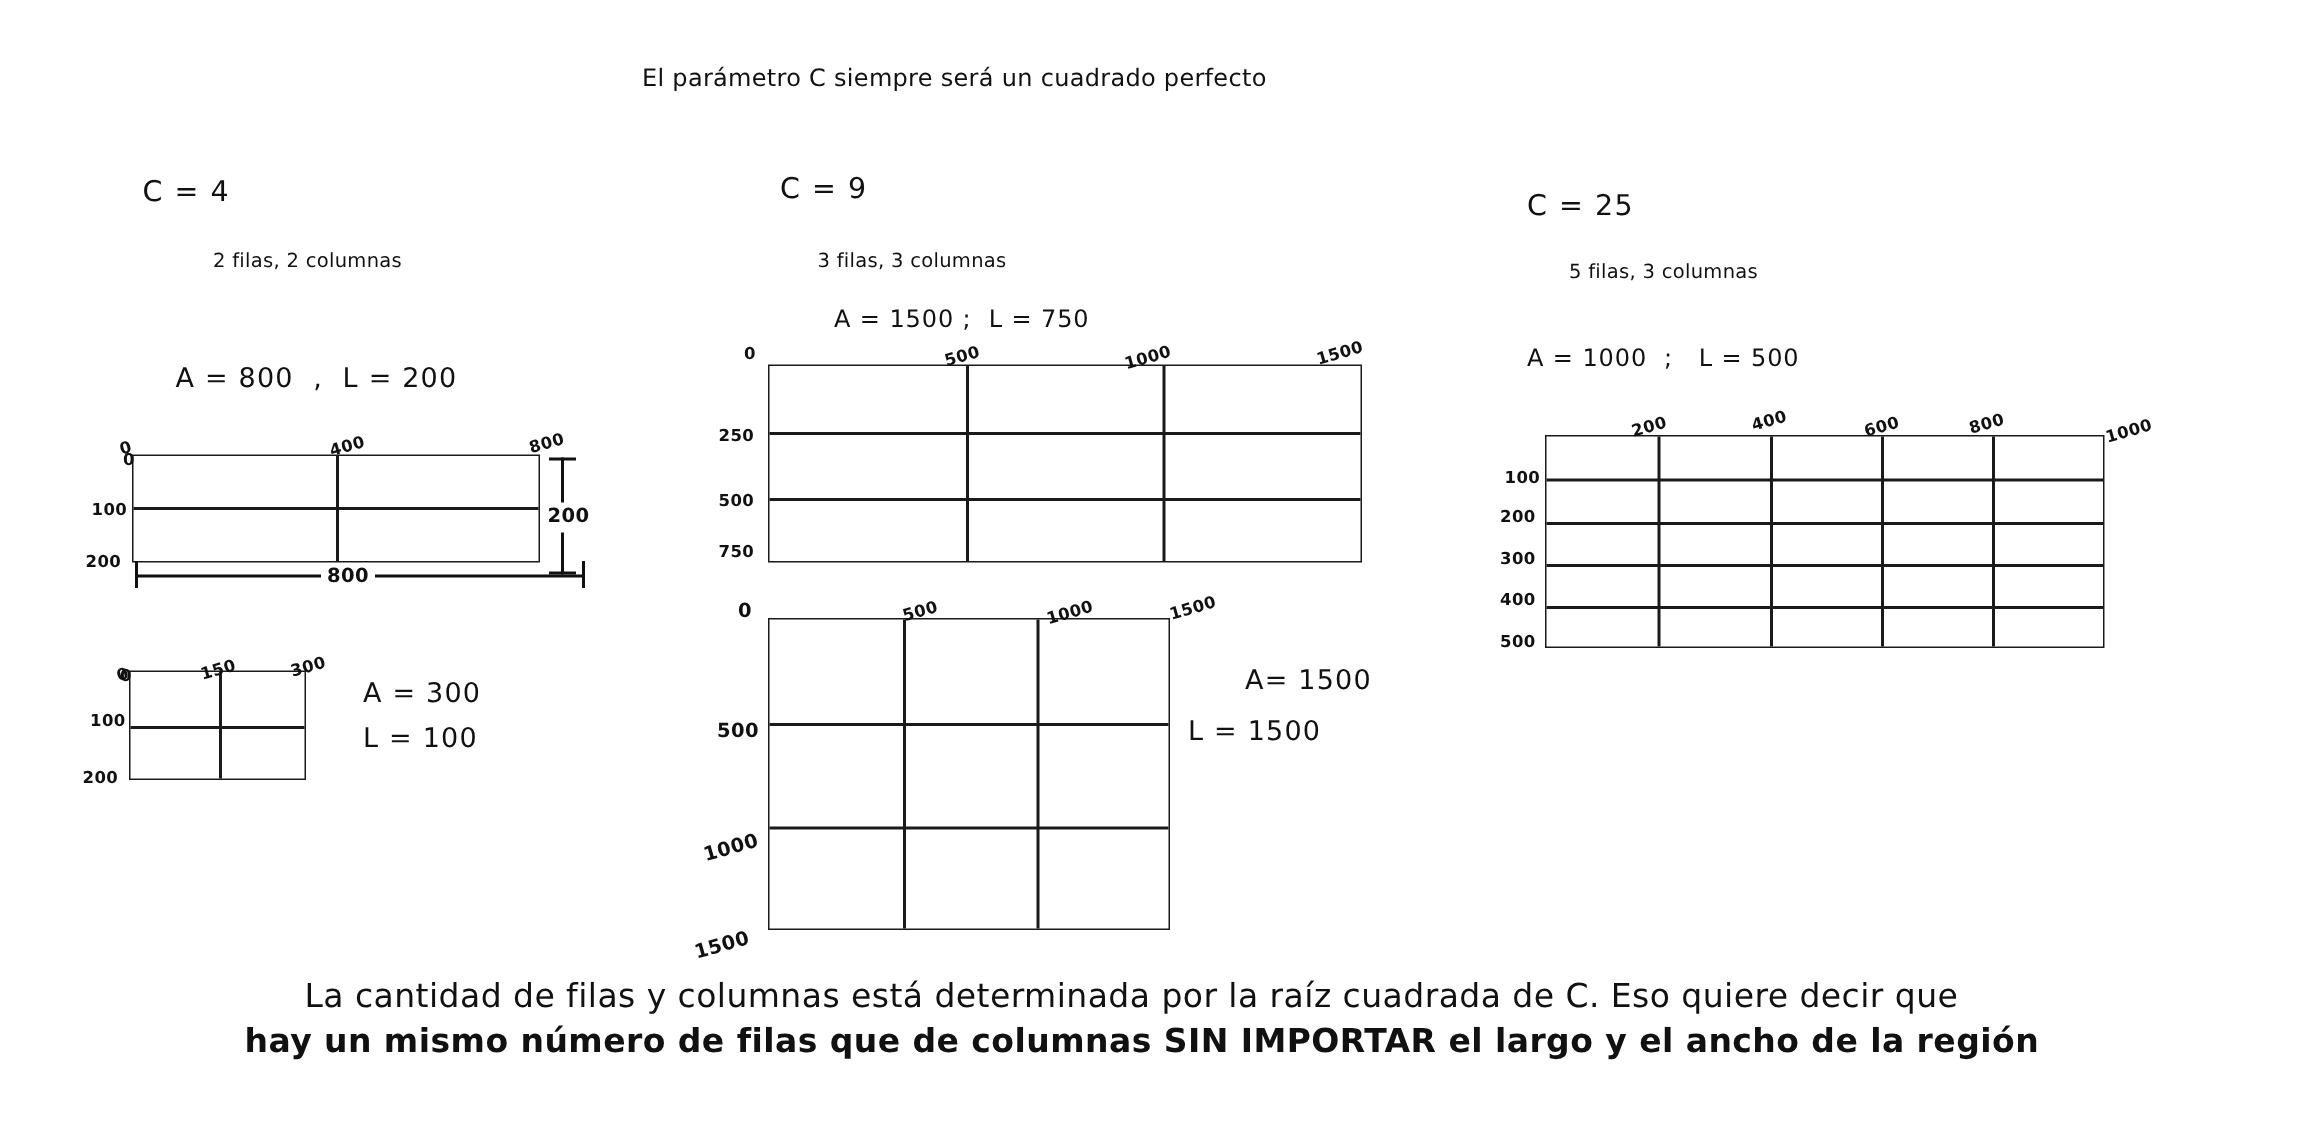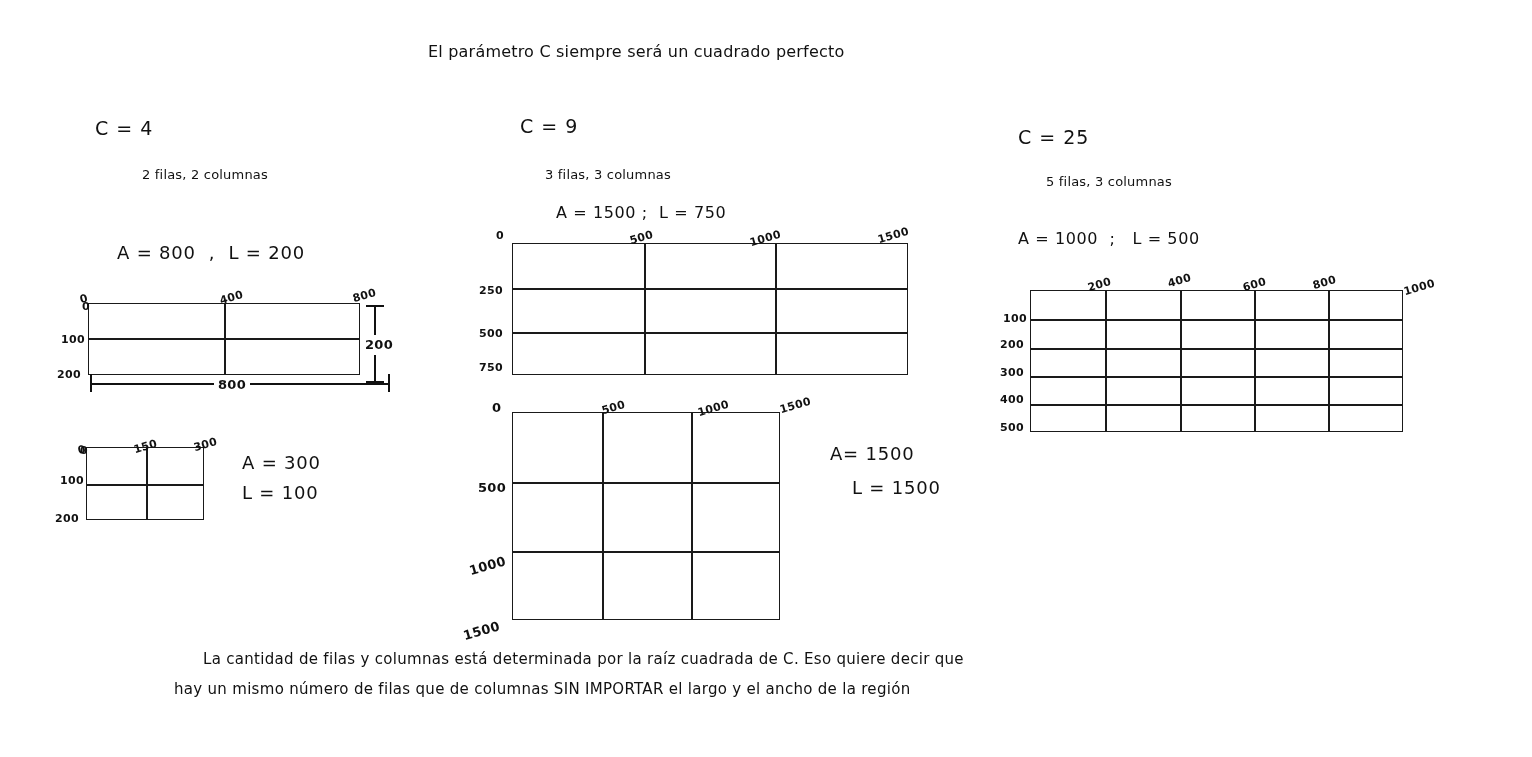--- a/index.html
+++ b/index.html
@@ -46,21 +46,21 @@
     font-size: 11px;
     font-weight: 700;
     letter-spacing: .3px;
   }
   .tick-lg {
     font-size: 13px;
     font-weight: 700;
     letter-spacing: .3px;
   }
   .footer {
-    font-size: 15px;
+    font-size: 22px;
     letter-spacing: .3px;
     line-height: 1.5;
   }
   .grid {
     position: absolute;
     box-sizing: border-box;
     border: 1.6px solid #1a1a1a;
   }
   .gline-v, .gline-h {
     position: absolute;
@@ -148,21 +148,21 @@
   </div>
   <div class="abs txt tick-lg" style="left:492px; top:400px;">0</div>
   <div class="abs txt tick rot-18" style="left:604px; top:404px;">500</div>
   <div class="abs txt tick rot-18" style="left:700px; top:406px;">1000</div>
   <div class="abs txt tick rot-18" style="left:782px; top:403px;">1500</div>
   <div class="abs txt tick-lg" style="left:478px; top:480px;">500</div>
   <div class="abs txt tick-lg rot-18" style="left:472px; top:563px;">1000</div>
   <div class="abs txt tick-lg rot-18" style="left:466px; top:628px;">1500</div>
 
   <div class="abs txt annot-big" style="left:830px; top:443px;">A= 1500</div>
-  <div class="abs txt annot-big" style="left:852px; top:477px;text-align:center;">L = 1500</div>
+  <div class="abs txt annot-big" style="left:792px; top:477px;text-align:center;">L = 1500</div>
 
   <div class="abs txt heading" style="left:1018px; top:126px;">C = 25</div>
   <div class="abs txt subheading" style="left:1046px; top:174px;">5 filas, 3 columnas</div>
   <div class="abs txt annot" style="left:1018px; top:229px;">A = 1000  ;   L = 500</div>
 
   <div class="grid" style="left:1030px; top:290px; width:373px; height:142px;">
     <div class="gline-v" style="left:74px;"></div>
     <div class="gline-v" style="left:149px;"></div>
     <div class="gline-v" style="left:223px;"></div>
     <div class="gline-v" style="left:297px;"></div>
@@ -177,15 +177,15 @@
   <div class="abs txt tick rot-18" style="left:1315px; top:279px;">800</div>
   <div class="abs txt tick rot-18" style="left:1406px; top:285px;">1000</div>
 
   <div class="abs txt tick" style="left:1003px; top:312px;">100</div>
   <div class="abs txt tick" style="left:1000px; top:338px;">200</div>
   <div class="abs txt tick" style="left:1000px; top:366px;">300</div>
   <div class="abs txt tick" style="left:1000px; top:393px;">400</div>
   <div class="abs txt tick" style="left:1000px; top:421px;">500</div>
 
   <div class="abs txt footer" style="left:203px; top:648px;">La cantidad de filas y columnas está determinada por la raíz cuadrada de C. Eso quiere decir que</div>
-  <div class="abs txt footer" style="left:174px; top:678px;">hay un mismo número de filas que de columnas SIN IMPORTAR el largo y el ancho de la región</div>
+  <div class="abs txt footer" style="left:163px; top:678px;font-weight:bold;">hay un mismo número de filas que de columnas SIN IMPORTAR el largo y el ancho de la región</div>
 
 </div>
 
 </body></html>

